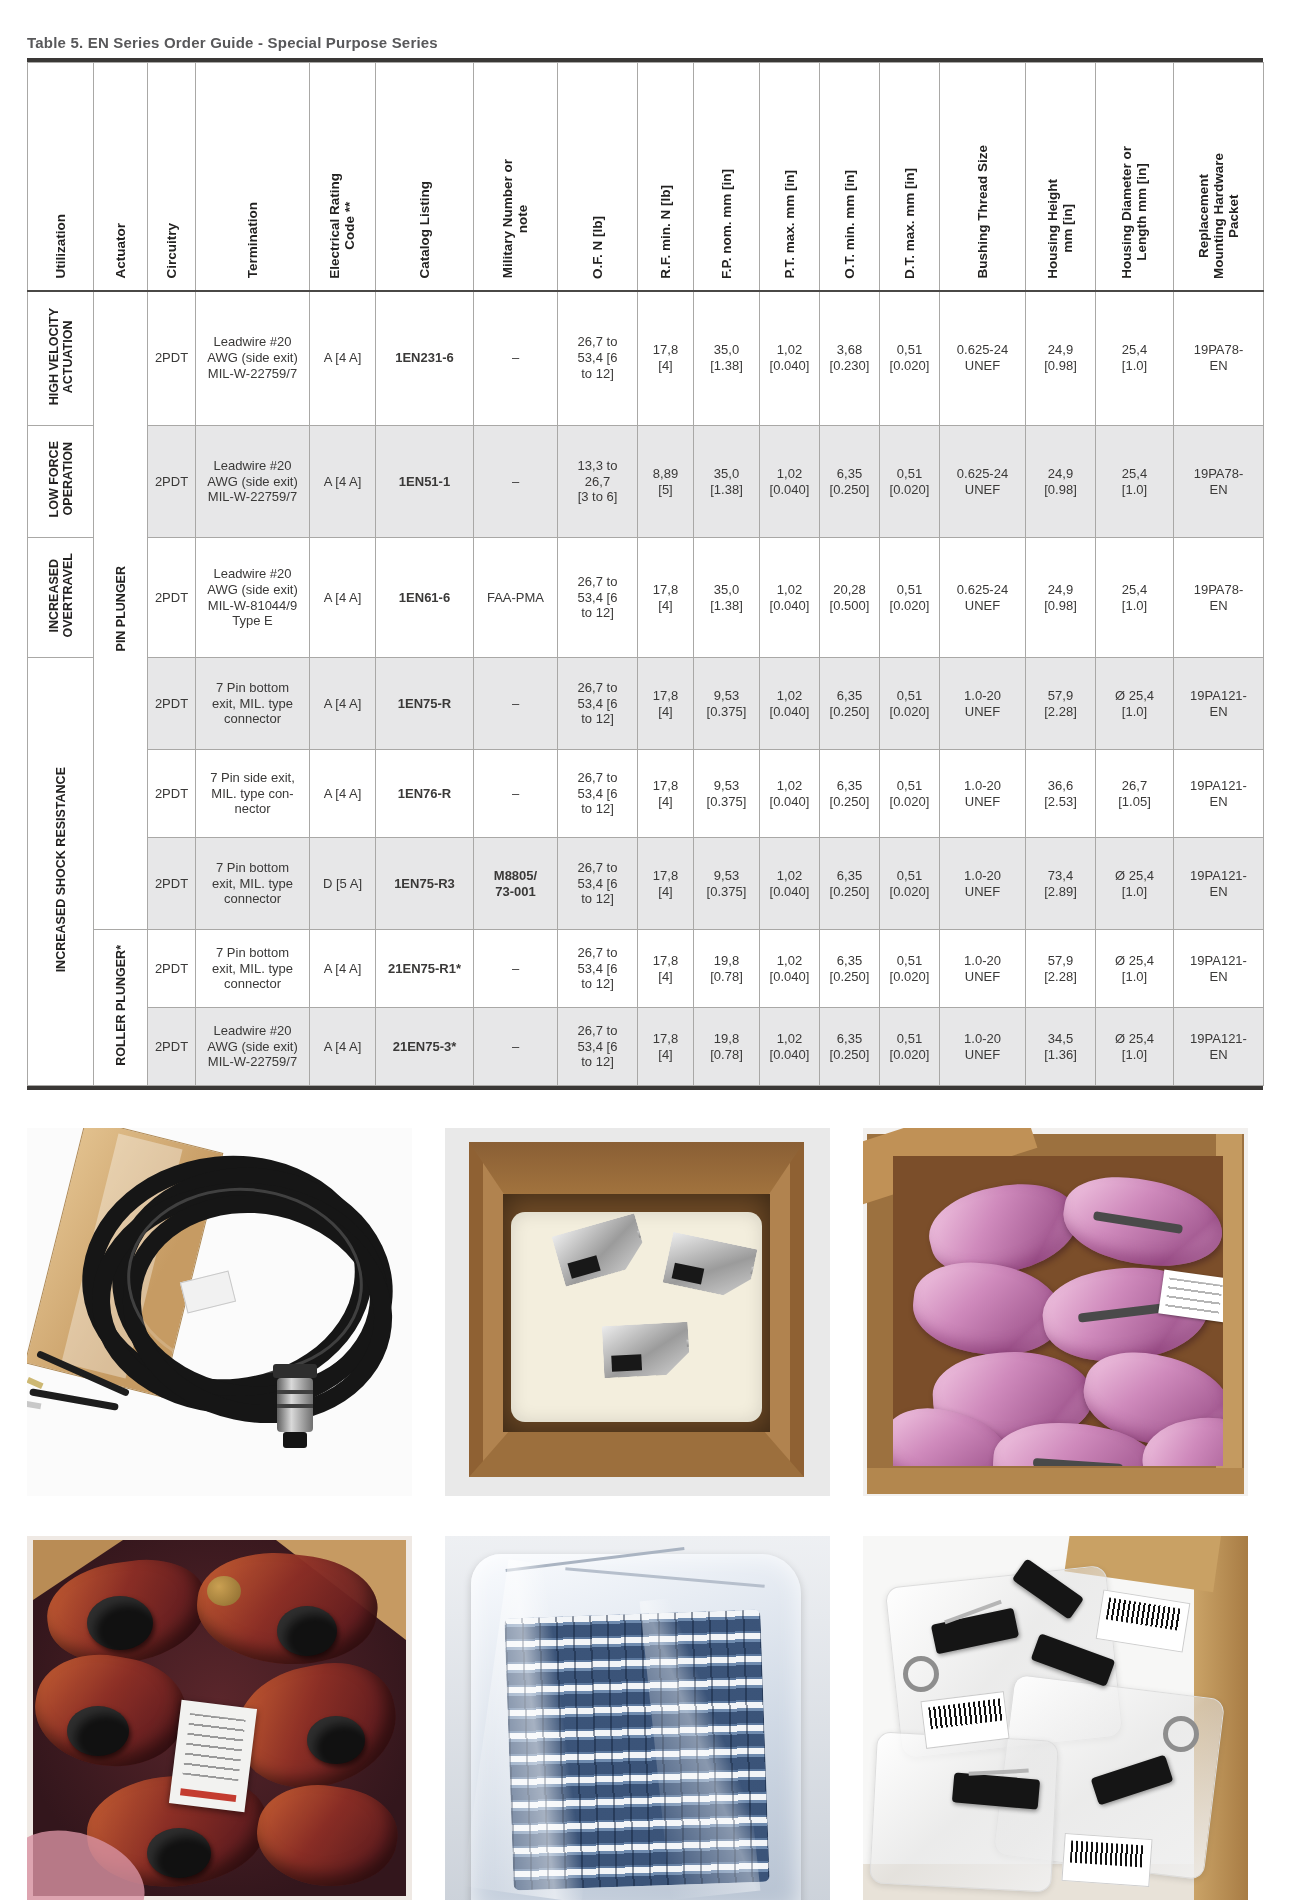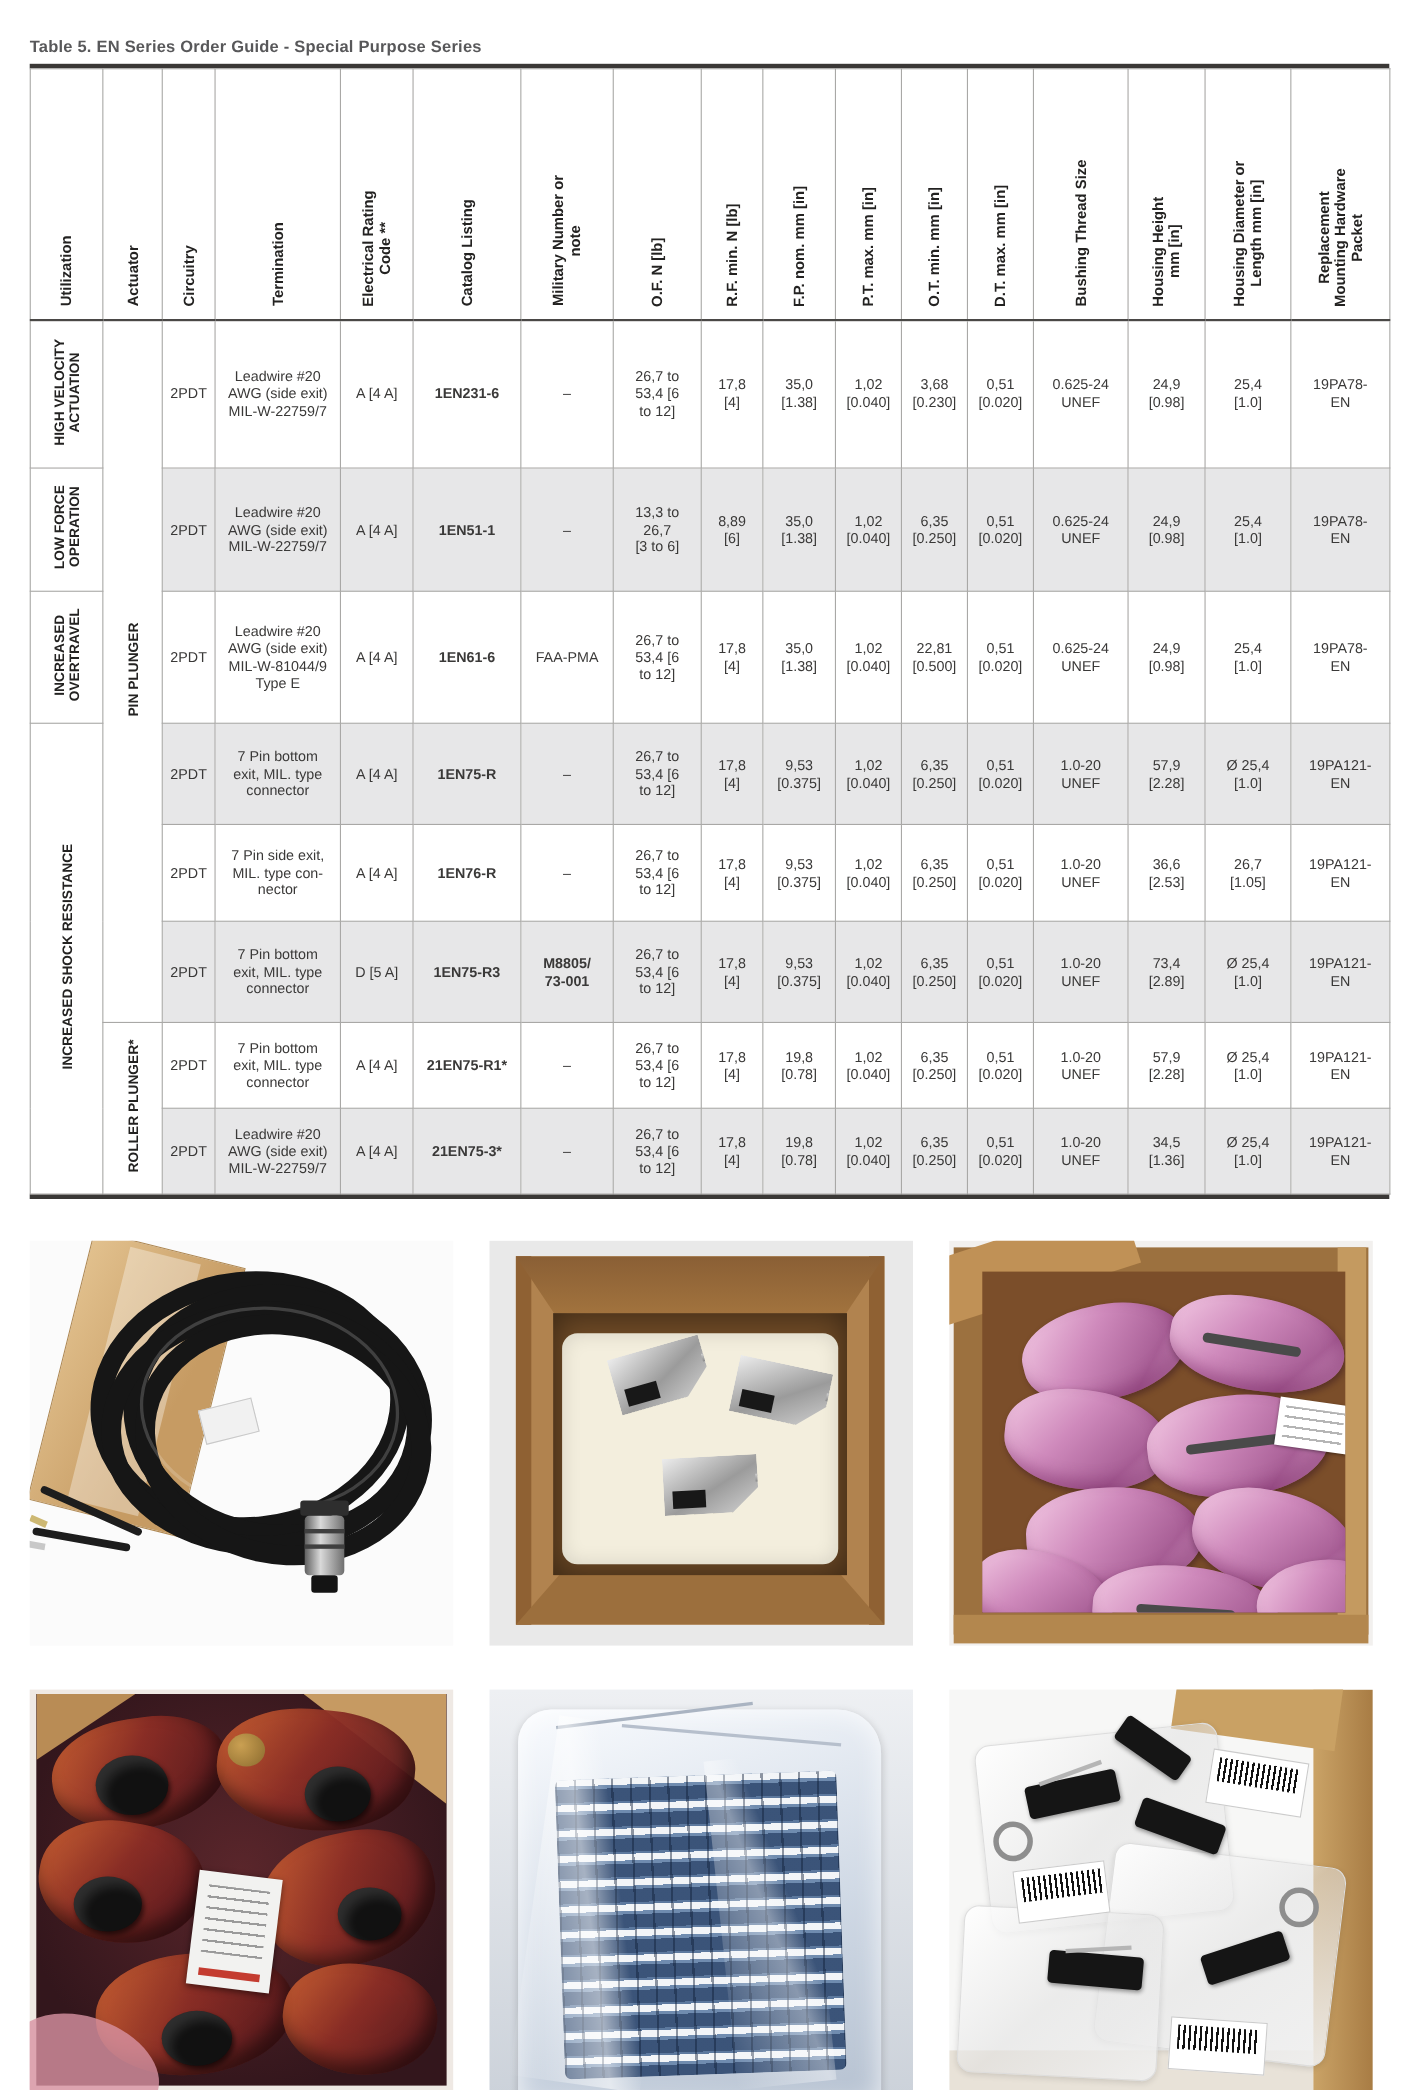--- a/index.html
+++ b/index.html
@@ -269,21 +269,21 @@
           <td>Leadwire #20
 AWG (side exit)
 MIL-W-22759/7</td>
           <td>A [4 A]</td>
           <td class="b">1EN51-1</td>
           <td>–</td>
           <td>13,3 to
 26,7
 [3 to 6]</td>
           <td>8,89
-[6]</td>
+[5]</td>
           <td>35,0
 [1.38]</td>
           <td>1,02
 [0.040]</td>
           <td>6,35
 [0.250]</td>
           <td>0,51
 [0.020]</td>
           <td>0.625-24
 UNEF</td>
@@ -308,21 +308,21 @@
           <td>FAA-PMA</td>
           <td>26,7 to
 53,4 [6
 to 12]</td>
           <td>17,8
 [4]</td>
           <td>35,0
 [1.38]</td>
           <td>1,02
 [0.040]</td>
-          <td>22,81
+          <td>20,28
 [0.500]</td>
           <td>0,51
 [0.020]</td>
           <td>0.625-24
 UNEF</td>
           <td>24,9
 [0.98]</td>
           <td>25,4
 [1.0]</td>
           <td>19PA78-

